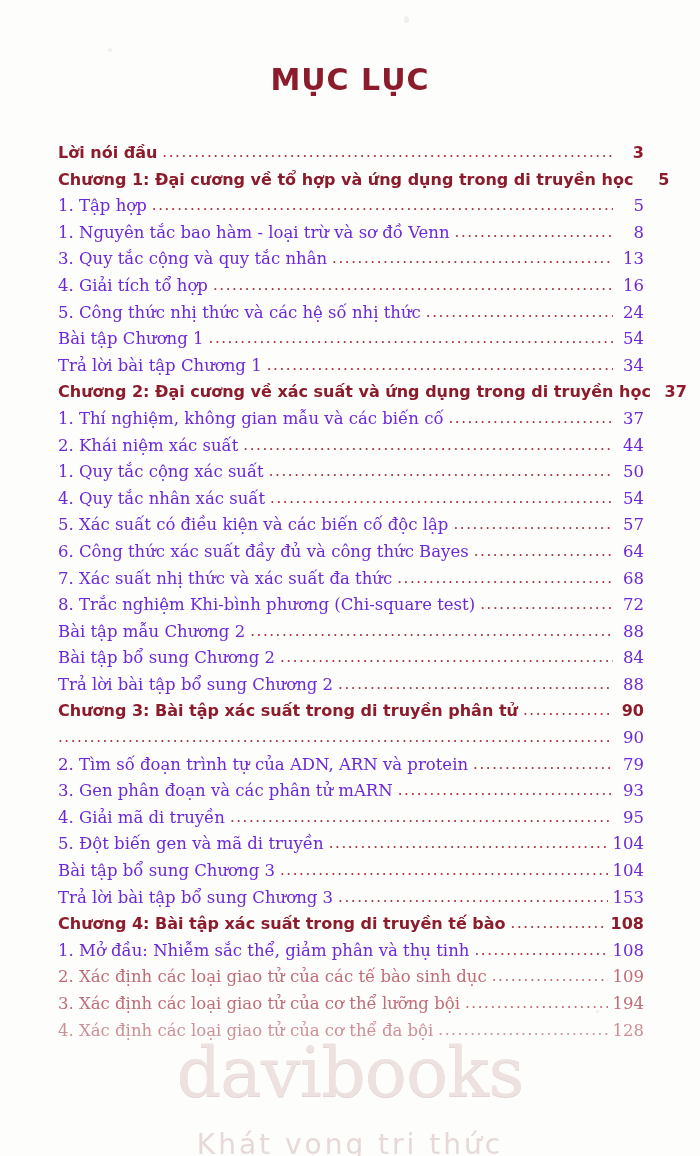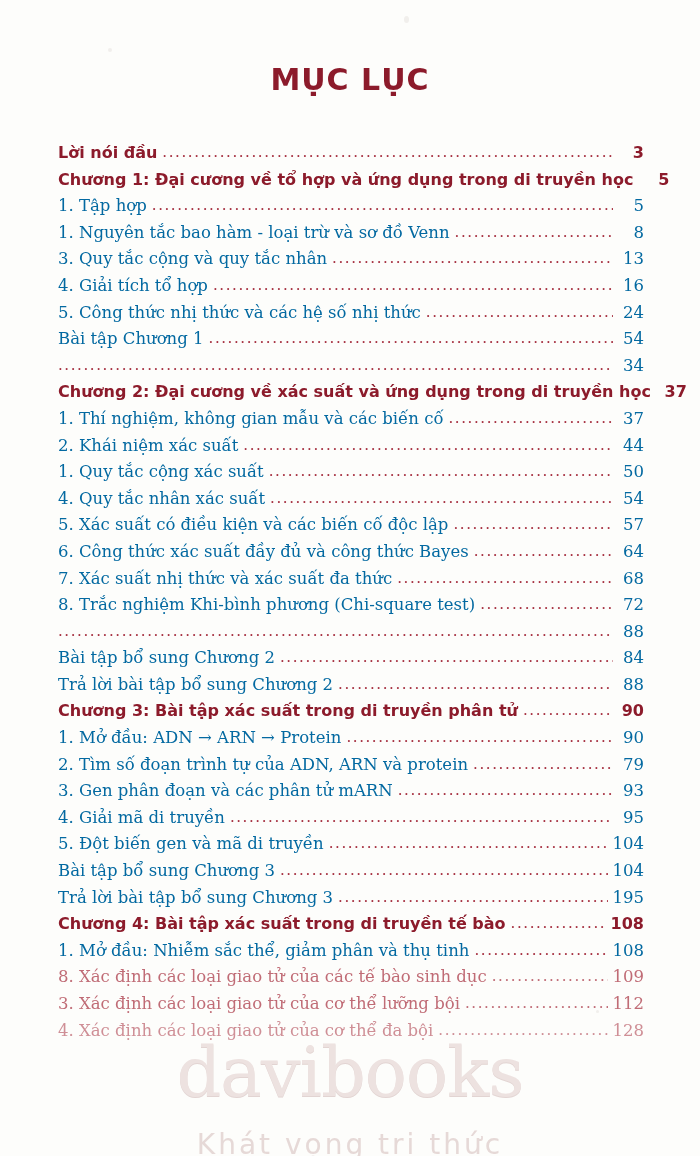--- a/index.html
+++ b/index.html
@@ -97,21 +97,21 @@
     color: #8c1b2b;
   }
   .lvl-chapter {
     font-size: 16px;
   }
 
   .lvl-section .label,
   .lvl-section .page {
     font-family: "DejaVu Serif", serif;
     font-size: 16.5px;
-    color: #0369a1;
+    color: #6d28d9;
   }
 
   .lvl-section.faded .label,
   .lvl-section.faded .page,
   .lvl-section.faded .dots {
     color: #c06c76;
   }
 
   .lvl-section.faded2 .label,
   .lvl-section.faded2 .page,
@@ -190,20 +190,21 @@
         <span class="label">5. Công thức nhị thức và các hệ số nhị thức</span>
         <span class="dots">.......................................................................................................................</span>
         <span class="page">24</span>
       </div>
       <div class="row lvl-section">
         <span class="label">Bài tập Chương 1</span>
         <span class="dots">.......................................................................................................................</span>
         <span class="page">54</span>
       </div>
       <div class="row lvl-section">
+        <span class="label">Trả lời bài tập Chương 1</span>
         <span class="dots">.......................................................................................................................</span>
         <span class="page">34</span>
       </div>
       <div class="row lvl-chapter">
         <span class="label">Chương 2: Đại cương về xác suất và ứng dụng trong di truyền học</span>
         <span class="dots">.......................................................................................................................</span>
         <span class="page">37</span>
       </div>
       <div class="row lvl-section">
         <span class="label">1. Thí nghiệm, không gian mẫu và các biến cố</span>
@@ -239,40 +240,40 @@
         <span class="label">7. Xác suất nhị thức và xác suất đa thức</span>
         <span class="dots">.......................................................................................................................</span>
         <span class="page">68</span>
       </div>
       <div class="row lvl-section">
         <span class="label">8. Trắc nghiệm Khi-bình phương (Chi-square test)</span>
         <span class="dots">.......................................................................................................................</span>
         <span class="page">72</span>
       </div>
       <div class="row lvl-section">
+        <span class="label">Bài tập mẫu Chương 2</span>
         <span class="dots">.......................................................................................................................</span>
         <span class="page">88</span>
       </div>
       <div class="row lvl-section">
         <span class="label">Bài tập bổ sung Chương 2</span>
         <span class="dots">.......................................................................................................................</span>
         <span class="page">84</span>
       </div>
       <div class="row lvl-section">
         <span class="label">Trả lời bài tập bổ sung Chương 2</span>
         <span class="dots">.......................................................................................................................</span>
         <span class="page">88</span>
       </div>
       <div class="row lvl-chapter">
         <span class="label">Chương 3: Bài tập xác suất trong di truyền phân tử</span>
         <span class="dots">.......................................................................................................................</span>
         <span class="page">90</span>
       </div>
       <div class="row lvl-section">
-        <span class="label">1. Mở đầu: ADN → ARN → Protein</span>
         <span class="dots">.......................................................................................................................</span>
         <span class="page">90</span>
       </div>
       <div class="row lvl-section">
         <span class="label">2. Tìm số đoạn trình tự của ADN, ARN và protein</span>
         <span class="dots">.......................................................................................................................</span>
         <span class="page">79</span>
       </div>
       <div class="row lvl-section">
         <span class="label">3. Gen phân đoạn và các phân tử mARN</span>
@@ -290,41 +291,41 @@
         <span class="page">104</span>
       </div>
       <div class="row lvl-section">
         <span class="label">Bài tập bổ sung Chương 3</span>
         <span class="dots">.......................................................................................................................</span>
         <span class="page">104</span>
       </div>
       <div class="row lvl-section">
         <span class="label">Trả lời bài tập bổ sung Chương 3</span>
         <span class="dots">.......................................................................................................................</span>
-        <span class="page">195</span>
+        <span class="page">153</span>
       </div>
       <div class="row lvl-chapter">
         <span class="label">Chương 4: Bài tập xác suất trong di truyền tế bào</span>
         <span class="dots">.......................................................................................................................</span>
         <span class="page">108</span>
       </div>
       <div class="row lvl-section">
         <span class="label">1. Mở đầu: Nhiễm sắc thể, giảm phân và thụ tinh</span>
         <span class="dots">.......................................................................................................................</span>
         <span class="page">108</span>
       </div>
       <div class="row lvl-section faded">
-        <span class="label">8. Xác định các loại giao tử của các tế bào sinh dục</span>
+        <span class="label">2. Xác định các loại giao tử của các tế bào sinh dục</span>
         <span class="dots">.......................................................................................................................</span>
         <span class="page">109</span>
       </div>
       <div class="row lvl-section faded">
         <span class="label">3. Xác định các loại giao tử của cơ thể lưỡng bội</span>
         <span class="dots">.......................................................................................................................</span>
-        <span class="page">112</span>
+        <span class="page">194</span>
       </div>
       <div class="row lvl-section faded2">
         <span class="label">4. Xác định các loại giao tử của cơ thể đa bội</span>
         <span class="dots">.......................................................................................................................</span>
         <span class="page">128</span>
       </div>
     </div>
 
   <div id="watermark">
     <div class="wm-main">davibooks</div>

